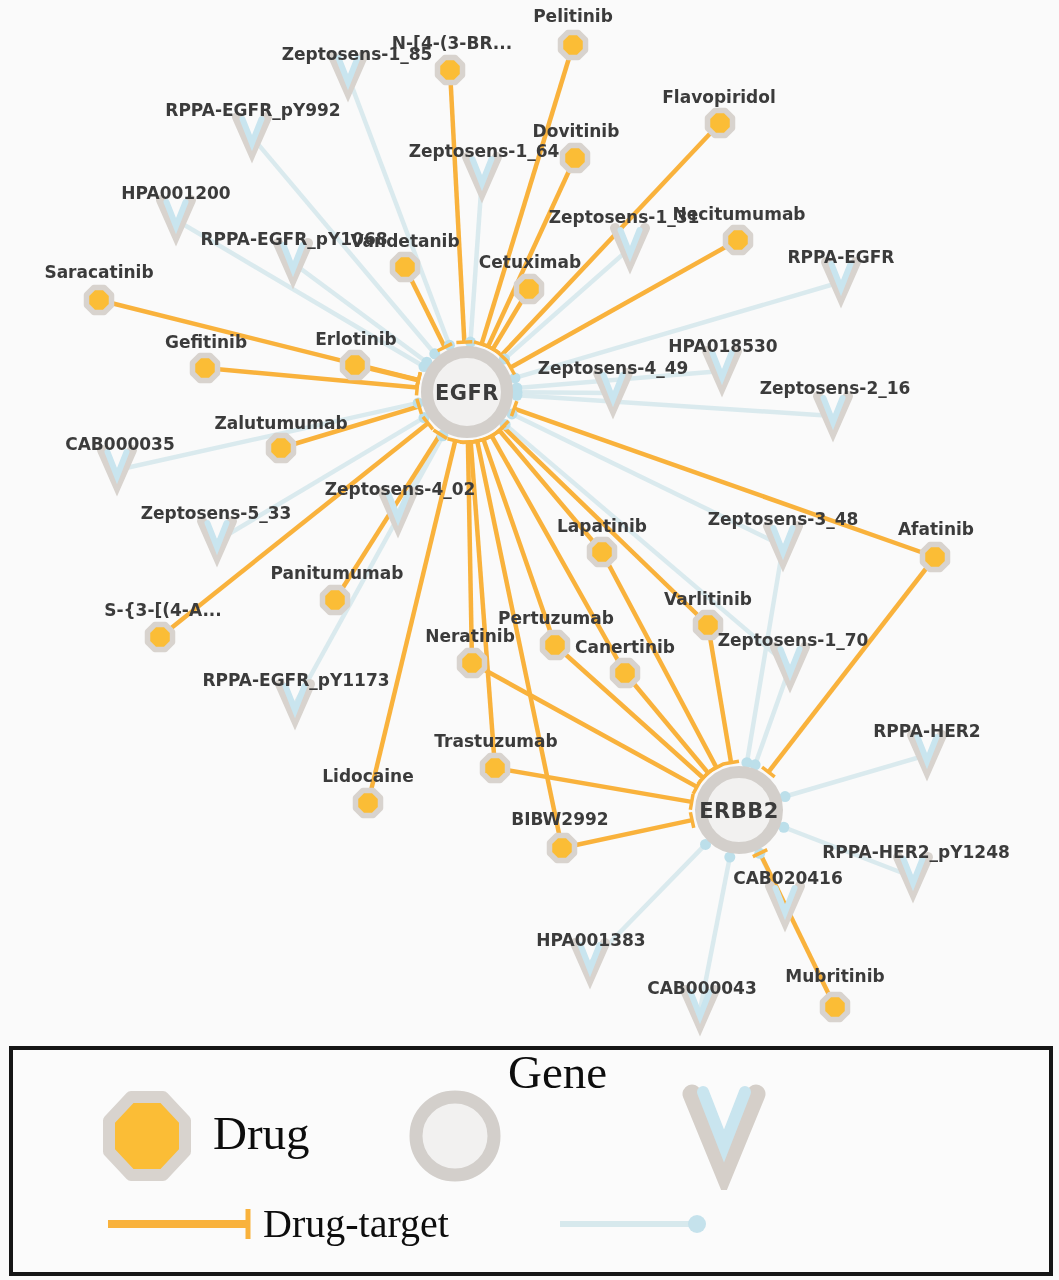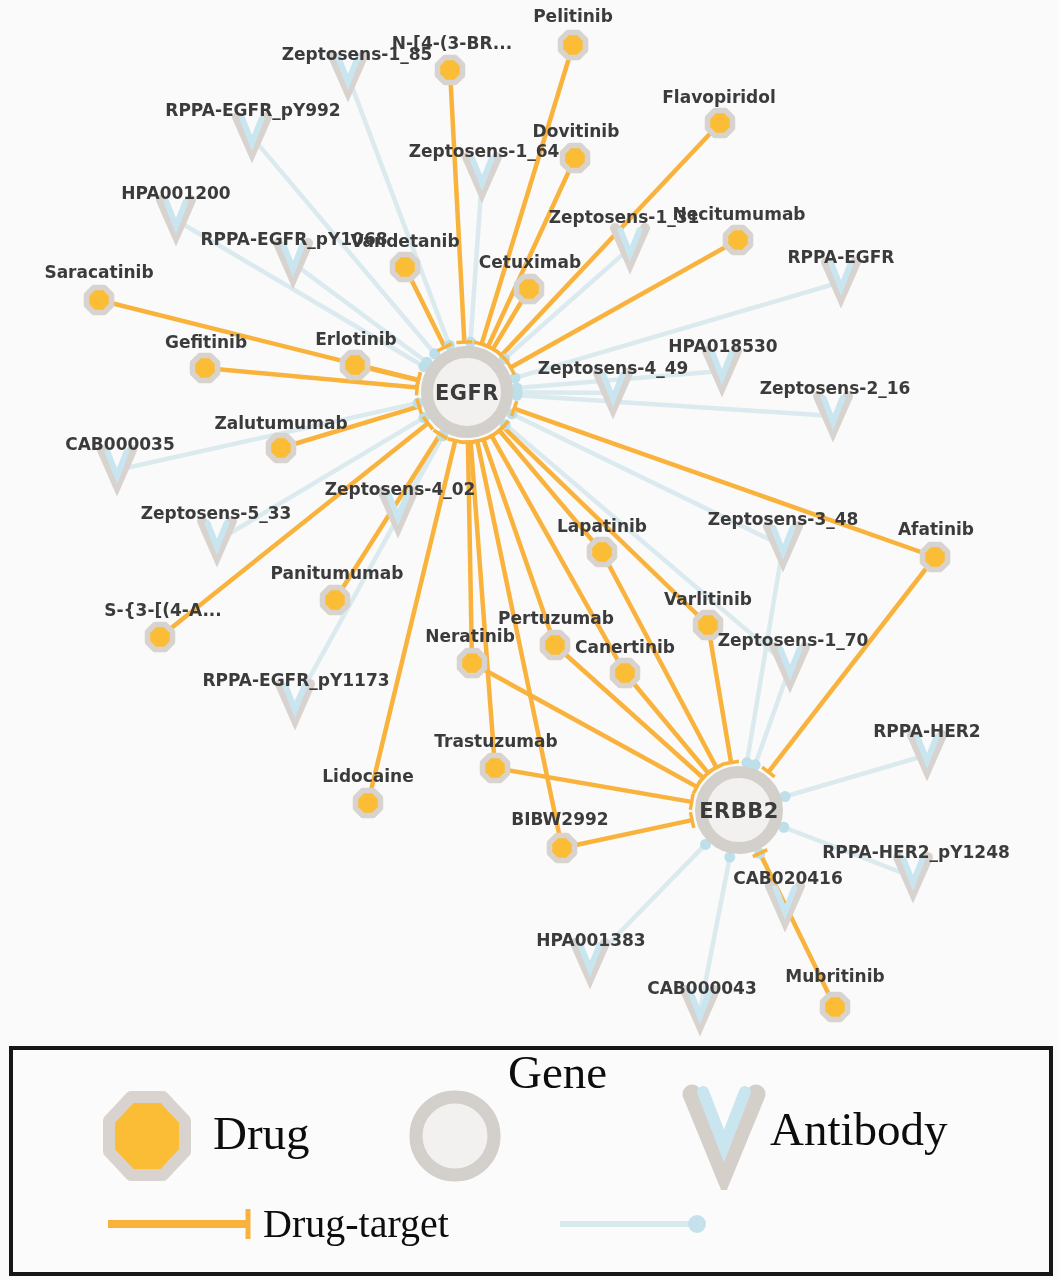--- a/index.html
+++ b/index.html
@@ -307,21 +307,20 @@
 
   <svg class="lg-glyph" style="left:400px;top:1080px" width="110" height="112" viewBox="0 0 110 112">
     <circle cx="55" cy="56" r="39" fill="#F2F1F0" stroke="#D3CFCB" stroke-width="13"></circle>
   </svg>
   <div class="lg-item-label" style="left:508px;top:1045px">Gene</div>
 
   <svg class="lg-glyph" style="left:678px;top:1072px" width="92" height="118" viewBox="0 0 92 118">
     <path d="M14 22 L46 100 L78 22" fill="none" stroke="#D5CFC9" stroke-width="19" stroke-linecap="round"></path>
     <path d="M25 20 L46 74 L67 20" fill="none" stroke="#C9E5EF" stroke-width="12" stroke-linecap="round"></path>
   </svg>
-  <div class="lg-item-label" style="left:770px;top:1102px">Antibody</div>
 
   <svg class="lg-glyph" style="left:100px;top:1206px" width="170" height="36" viewBox="0 0 170 36">
     <line x1="8" y1="18" x2="148" y2="18" stroke="#F9B23C" stroke-width="8"></line>
     <line x1="148" y1="3" x2="148" y2="33" stroke="#F9B23C" stroke-width="5"></line>
   </svg>
   <div class="lg-edge-label" style="left:263px;top:1200px">Drug-target</div>
 
   <svg class="lg-glyph" style="left:552px;top:1206px" width="170" height="36" viewBox="0 0 170 36">
     <line x1="8" y1="18" x2="138" y2="18" stroke="#D7E9ED" stroke-width="6"></line>
     <circle cx="145" cy="18" r="9" fill="#C5E2EC"></circle>

